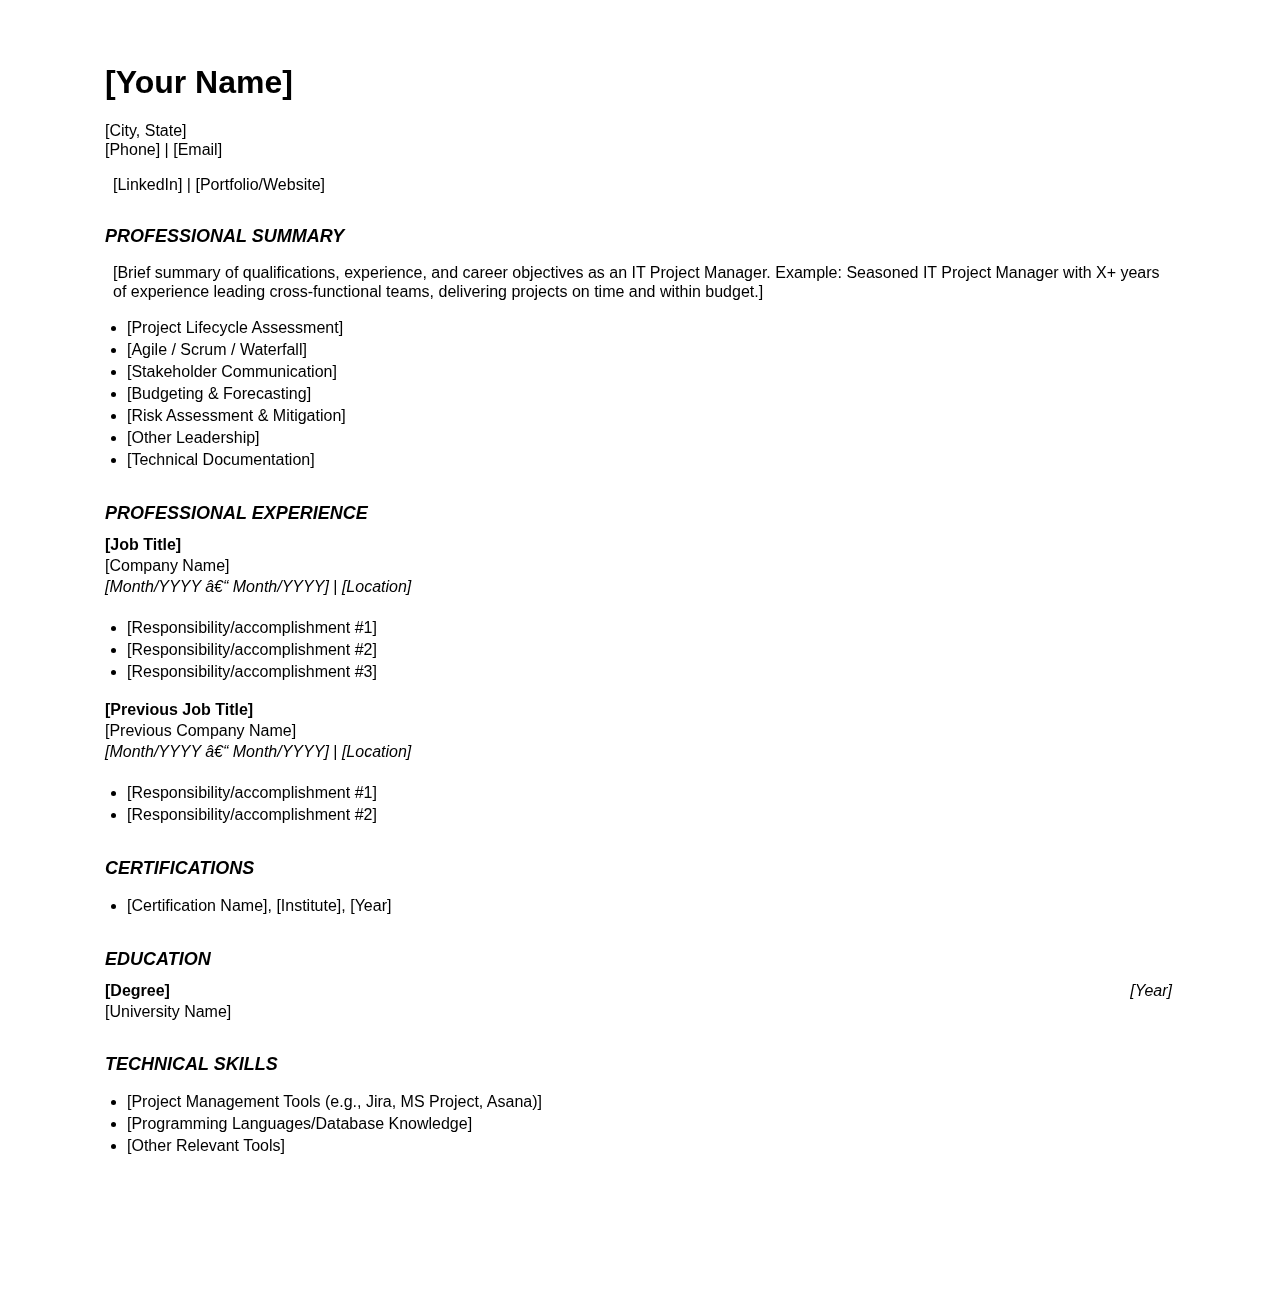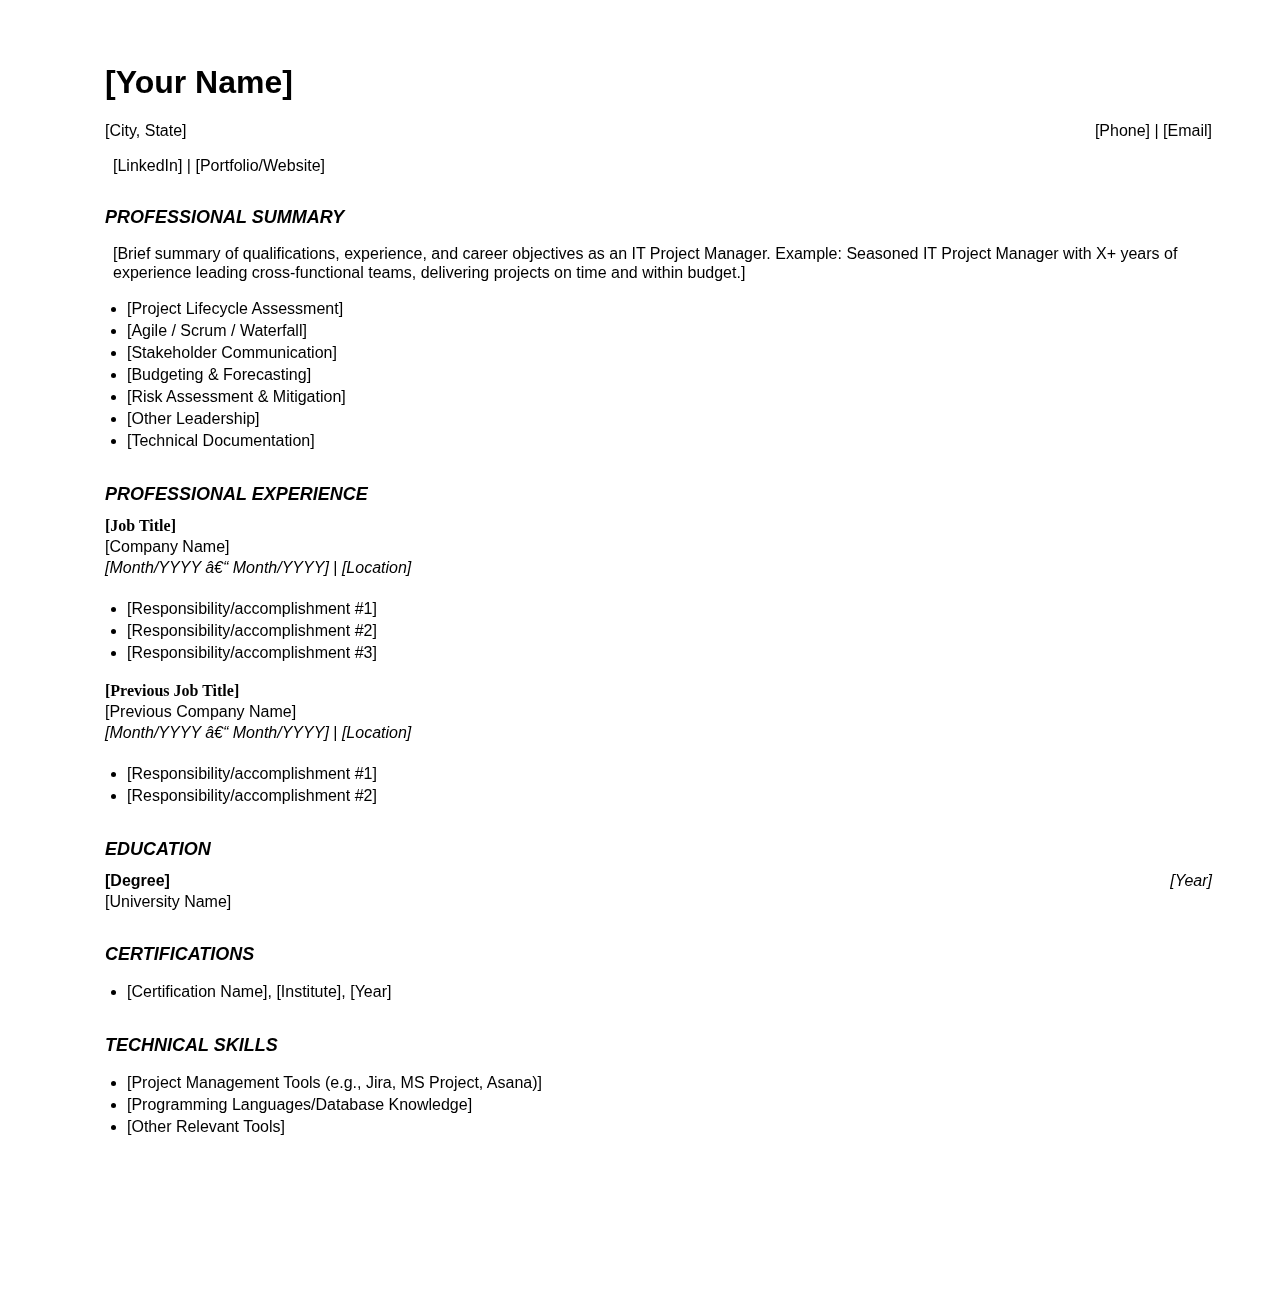--- a/index.html
+++ b/index.html
@@ -7,53 +7,54 @@
     margin: 0;
     padding: 0;
     background: #ffffff;
     color: #000000;
     font-family: "Liberation Sans", "DejaVu Sans", sans-serif;
   }
   body { width: 1278px; min-height: 1300px; }
   .page {
     width: 1278px;
     min-height: 1300px;
-    padding: 64px 66px 40px 105px;
+    padding: 64px 106px 40px 105px;
     background: #ffffff;
   }
   h1.name {
     font-size: 32px;
     line-height: 37px;
     font-weight: 700;
     margin: 0 0 20px 0;
   }
   p { font-size: 16px; line-height: 19px; margin: 16px 8px; }
   .contact-row {
     display: flex;
     justify-content: space-between;
     align-items: baseline;
     font-size: 16px;
     line-height: 19px;
     margin: 16px 0;
+    flex-direction: column;
   }
   h3.section-title {
     font-size: 18px;
     line-height: 21px;
     font-weight: 700;
     margin: 32px 0 10px 0;
     font-style: italic;
   }
   ul { margin: 16px 0; padding-left: 22px; }
   li { font-size: 16px; line-height: 22px; }
   .job-header {
     font-size: 16px;
     line-height: 21px;
     margin: 10px 0 2px 0;
   }
-  .job-title-line { font-weight: 700; font-family: Liberation Serif, serif; }
+  .job-title-line { font-weight: 700; }
   .date-line .italic { font-style: italic; margin-top: 16px; }
   .job ul { margin-top: 20px; margin-bottom: 16px; }
   .edu-line {
     display: flex;
     justify-content: space-between;
     align-items: baseline;
     font-size: 16px;
     line-height: 21px;
     margin: 10px 0 0 0;
   }
@@ -115,33 +116,33 @@
         <span class="date-line"><span class="italic">[Month/YYYY â€“ Month/YYYY]</span> <span>|</span> <span class="italic">[Location]</span></span>
       </p>
       <ul>
         <li>[Responsibility/accomplishment #1]</li>
         <li>[Responsibility/accomplishment #2]</li>
       </ul>
     </div>
   </section>
 
   <section>
+    <h3 class="section-title">CERTIFICATIONS</h3>
+    <ul>
+      <li>[Certification Name], [Institute], [Year]</li>
+    </ul>
+  </section>
+
+  <section>
     <h3 class="section-title">EDUCATION</h3>
     <div class="edu-line">
       <span class="edu-degree">[Degree]</span>
       <span class="edu-year">[Year]</span>
     </div>
     <p class="edu-university">[University Name]</p>
-  </section>
-
-  <section>
-    <h3 class="section-title">CERTIFICATIONS</h3>
-    <ul>
-      <li>[Certification Name], [Institute], [Year]</li>
-    </ul>
   </section>
 
   <section>
     <h3 class="section-title">TECHNICAL SKILLS</h3>
     <ul>
       <li>[Project Management Tools (e.g., Jira, MS Project, Asana)]</li>
       <li>[Programming Languages/Database Knowledge]</li>
       <li>[Other Relevant Tools]</li>
     </ul>
   </section>

